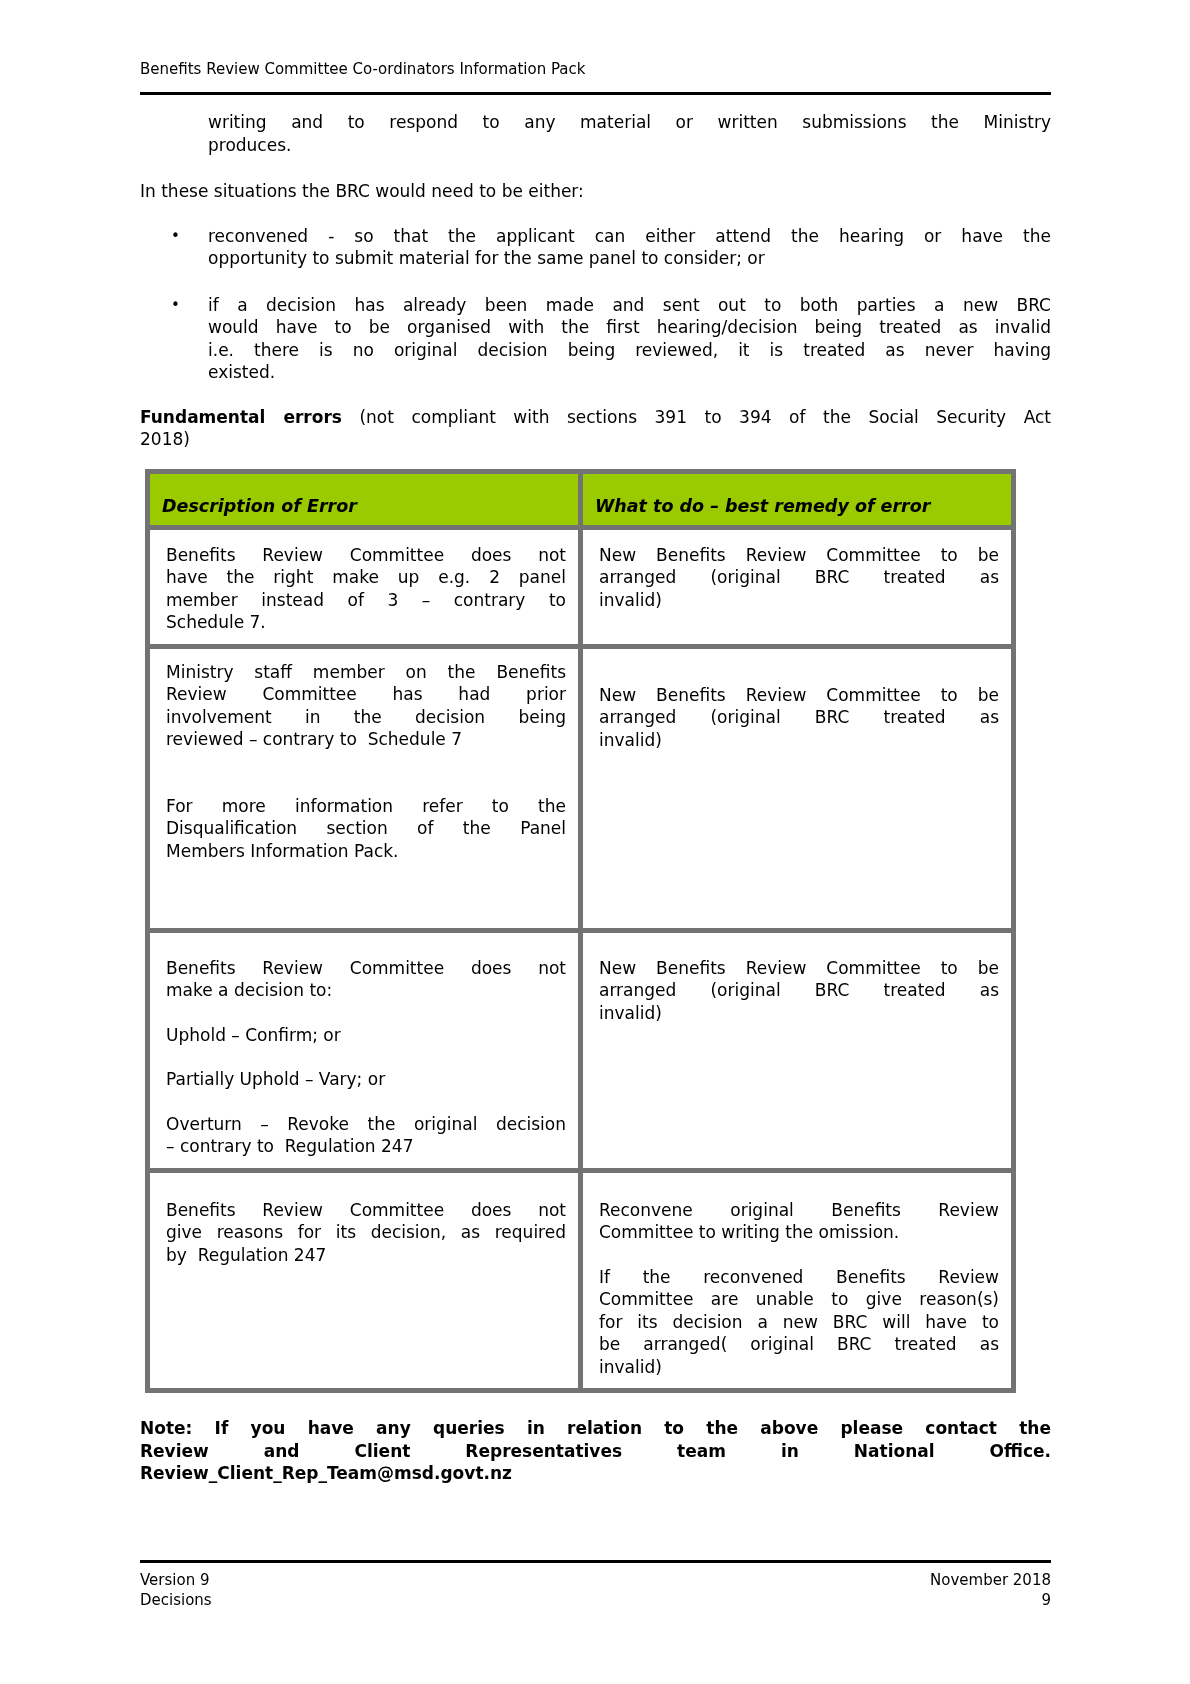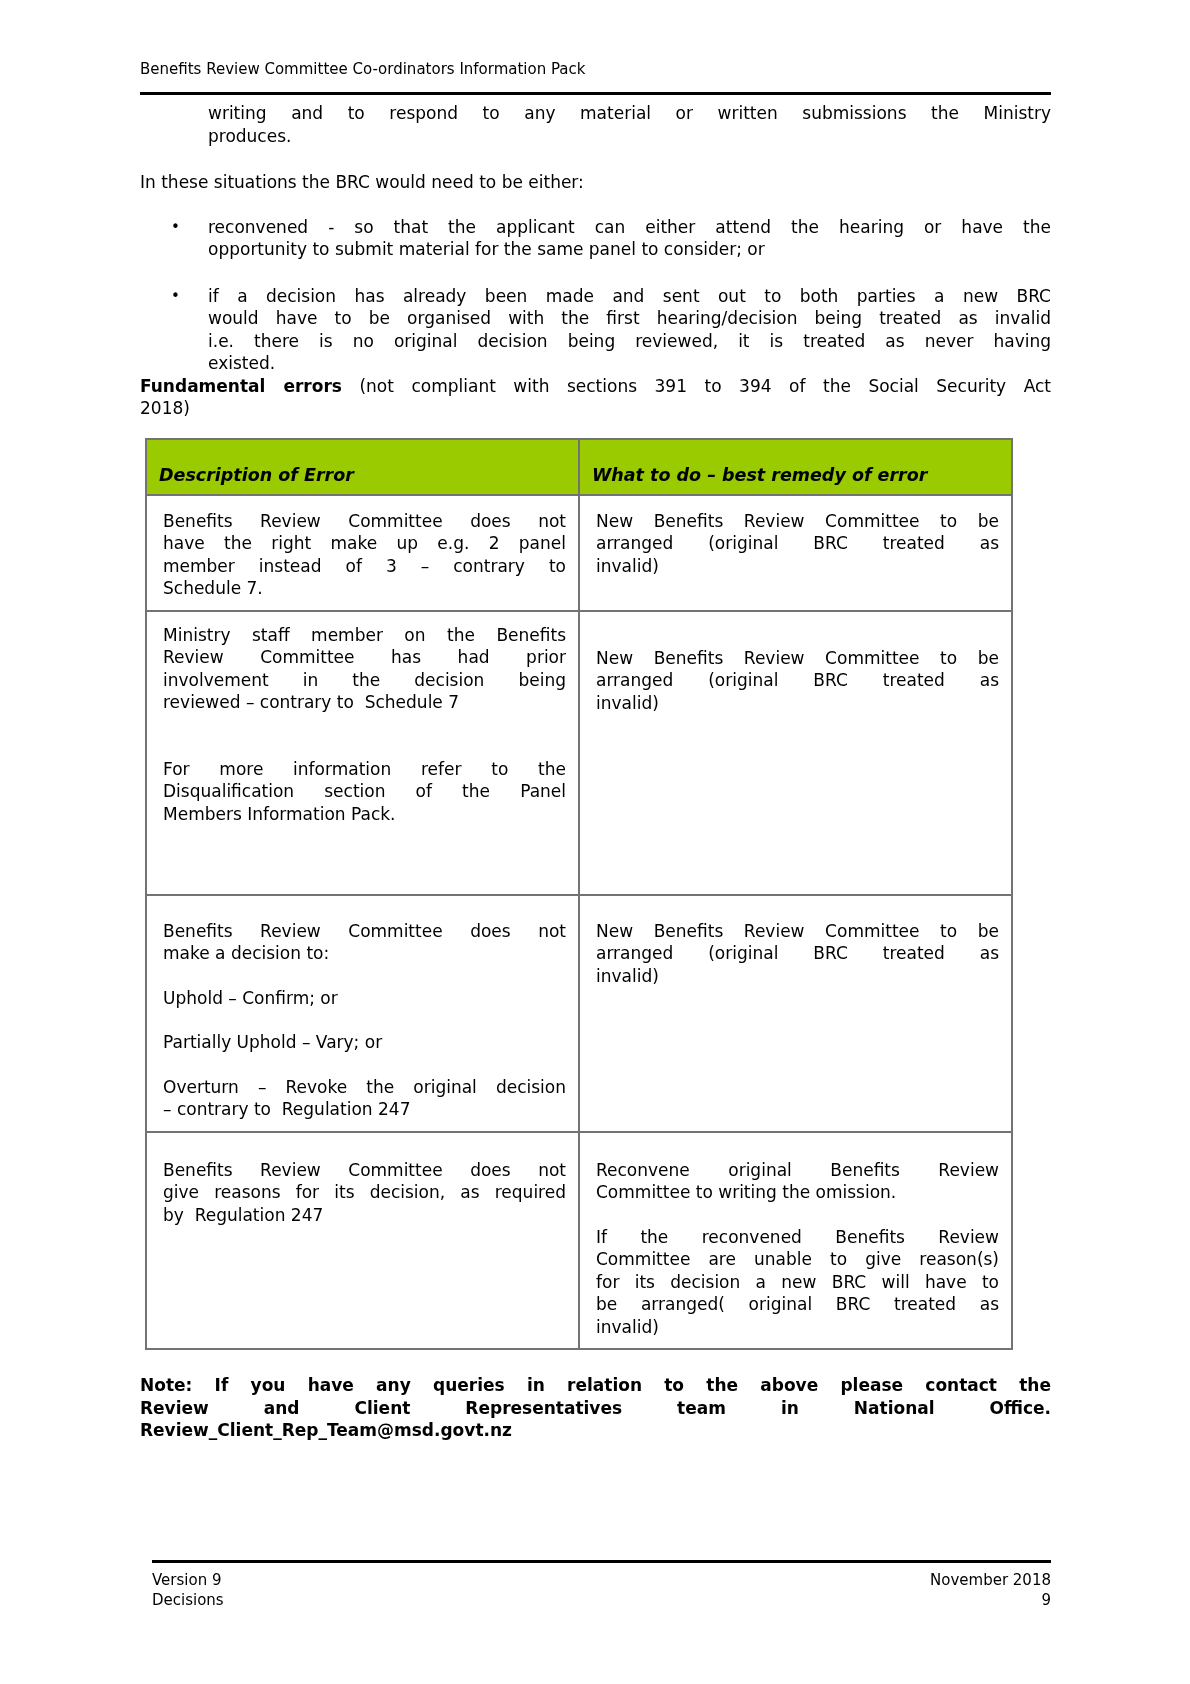--- a/index.html
+++ b/index.html
@@ -12,31 +12,31 @@
     box-sizing:border-box;
     padding:60px 139px 0 140px;
     overflow:hidden;
   }
   .rh-title{font-size:15px;line-height:19px;}
   .rh-rule{border-bottom:3px solid #000;margin-top:13px;}
   
   .ln{display:block;font-size:17px;line-height:22.5px;text-align:left;white-space:pre-wrap;}
   .j{text-align:justify;text-align-last:justify;white-space:normal;}
   .para{margin:0;}
-  .cont{margin-top:7px;padding-left:68px;}
+  .cont{margin-top:16px;padding-left:68px;}
   .lead{margin-top:24px;}
   .bullet{position:relative;padding-left:68px;margin-top:22px;}
   .bullet + .bullet{margin-top:24px;}
   .dot{position:absolute;left:31px;top:0;font-size:15px;line-height:22.5px;}
-  .fundamental{}
+  .fundamental{margin-top:22px;}
   .fundamental b{font-weight:bold;}
   
   table.errors{border-collapse:collapse;table-layout:fixed;width:866px;margin:18px 0 0 5px;}
   table.errors col{width:433px;}
-  table.errors th,table.errors td{border:2px solid #737373;box-sizing:border-box;}
+  table.errors th,table.errors td{border:5px solid #737373;box-sizing:border-box;}
   table.errors th{
     height:56px;vertical-align:bottom;text-align:left;
     padding:0 8px 8px 12px;
     font-size:17.5px;font-weight:bold;font-style:italic;line-height:22px;
   }
   table.errors td{vertical-align:top;padding:10px 8px 6px 12px;}
   tr.r1 td{height:106px;}
   tr.r2 td{height:284px;}
   tr.r3 td{height:224px;}
   tr.r4 td{height:216px;}
@@ -44,21 +44,21 @@
   tr.r2 td.right{padding-top:31px;}
   tr.r3 td{padding-top:20px;}
   tr.r4 td{padding-top:22px;}
   .cp{margin:4px;}
   .cp + .cp{margin-top:22px;}
   tr.r2 td.left .cp + .cp{margin-top:44px;}
   
   .note{margin-top:24px;font-weight:bold;}
   .note .ln{font-weight:bold;}
   
-  .footer{position:absolute;left:152px;right:139px;top:1560px;}
+  .footer{position:absolute;left:140px;right:139px;top:1560px;}
   .f-rule{border-top:3px solid #000;margin-bottom:7px;}
   .f-row{display:flex;justify-content:space-between;font-size:15px;line-height:20px;}
 </style>
 </head>
 <body>
 
 <div class="page">
 
   <header>
     <div class="rh-title">Benefits Review Committee Co-ordinators Information Pack</div>

